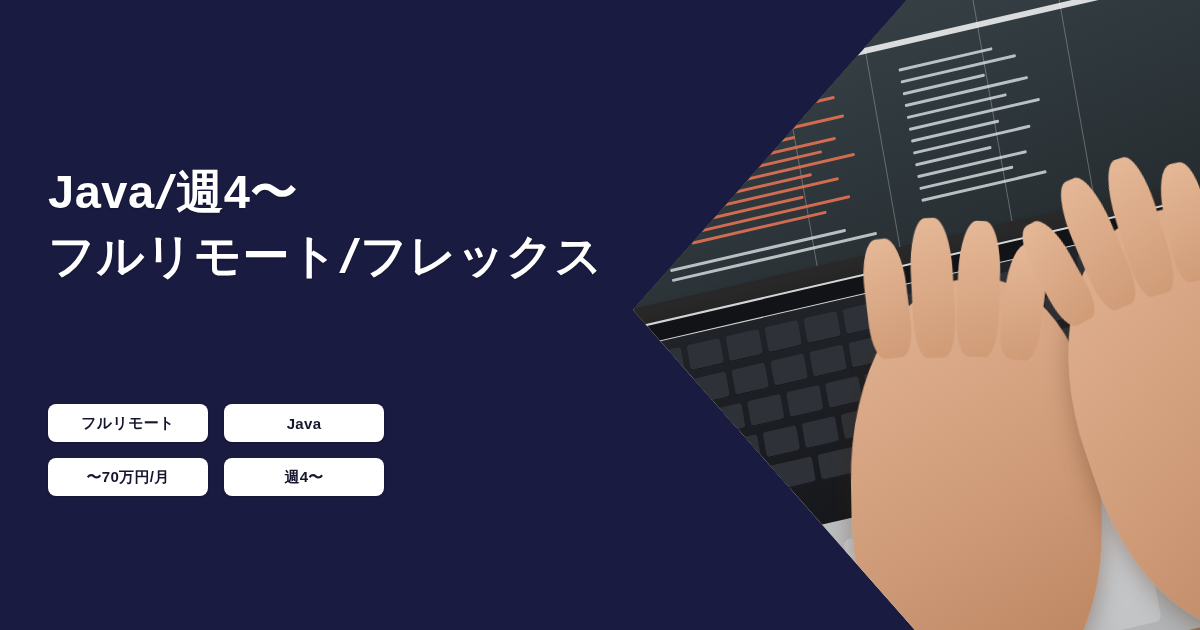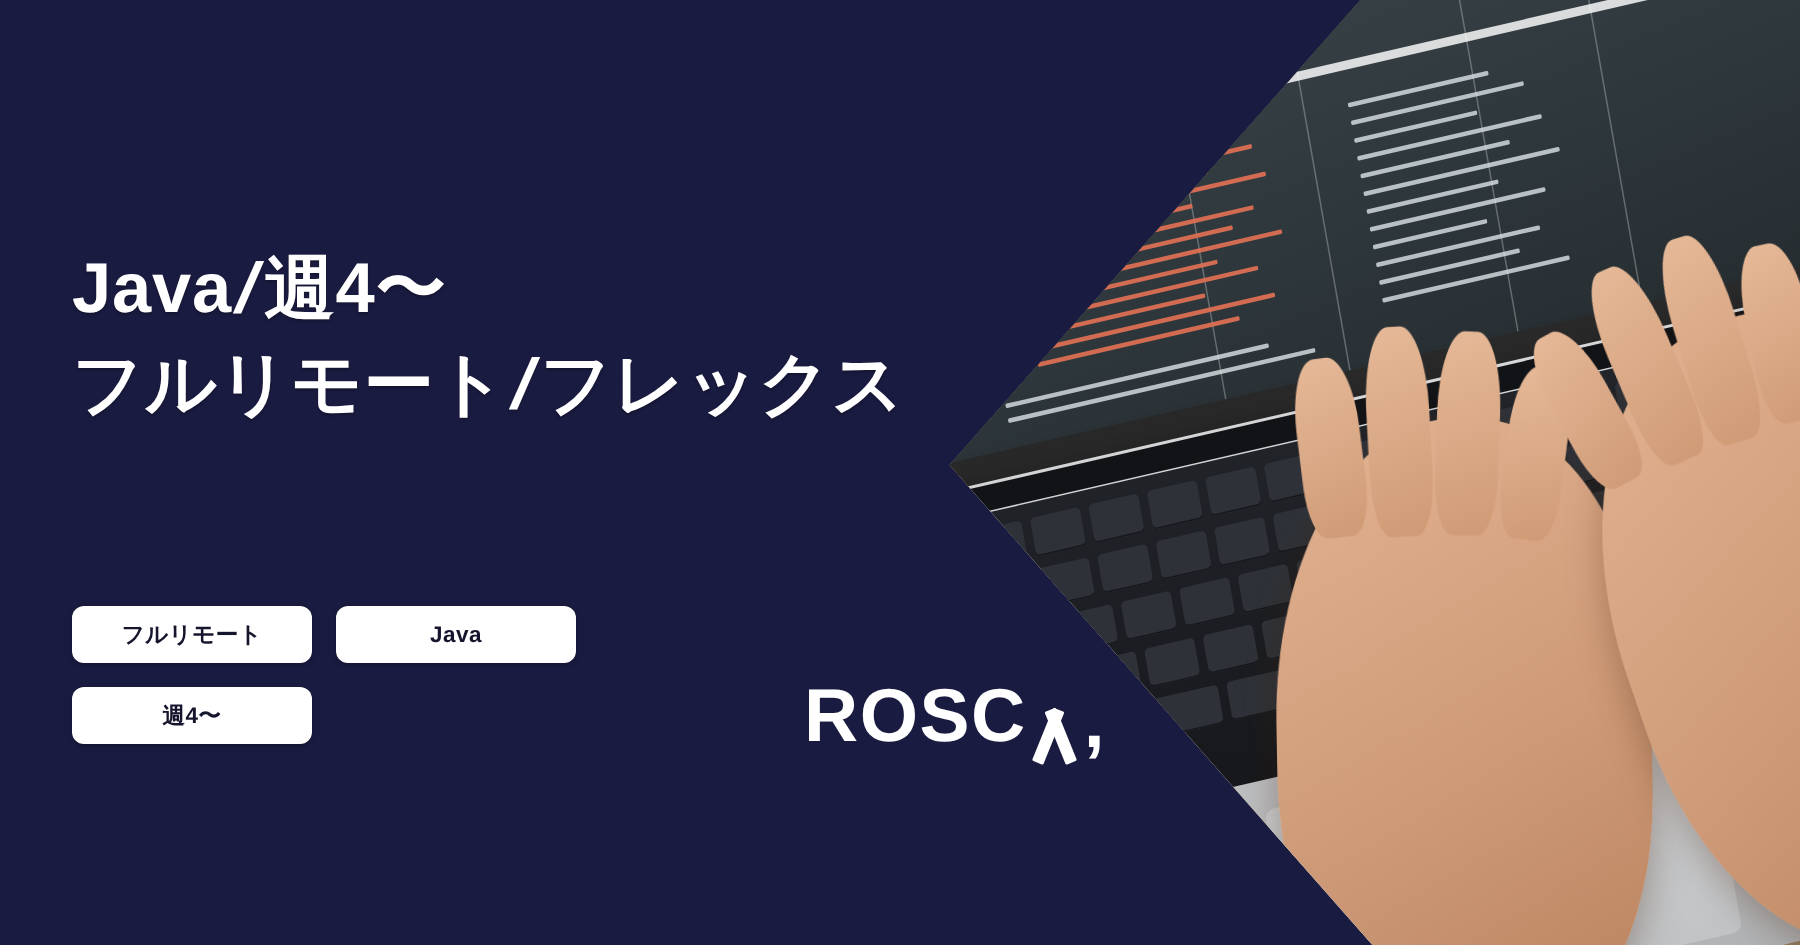--- a/index.html
+++ b/index.html
@@ -358,23 +358,19 @@
       <span>Java</span><span class="sep">/</span><span>週4〜</span>
       <span class="l2">
         <span>フルリモート</span><span class="sep">/</span><span>フレックス</span>
       </span>
     </div>
 
 
     <div class="tags">
       <div class="tag">フルリモート</div>
       <div class="tag">Java</div>
+      <div class="tag">〜70万円/月</div>
       <div class="tag">週4〜</div>
     </div>
   </div>
 
-  <div class="logo">
-    <span>ROSC</span>
-    <span class="lam"></span>
-    <span class="comma">,</span>
-  </div>
 
 </div>
 
 </body></html>

